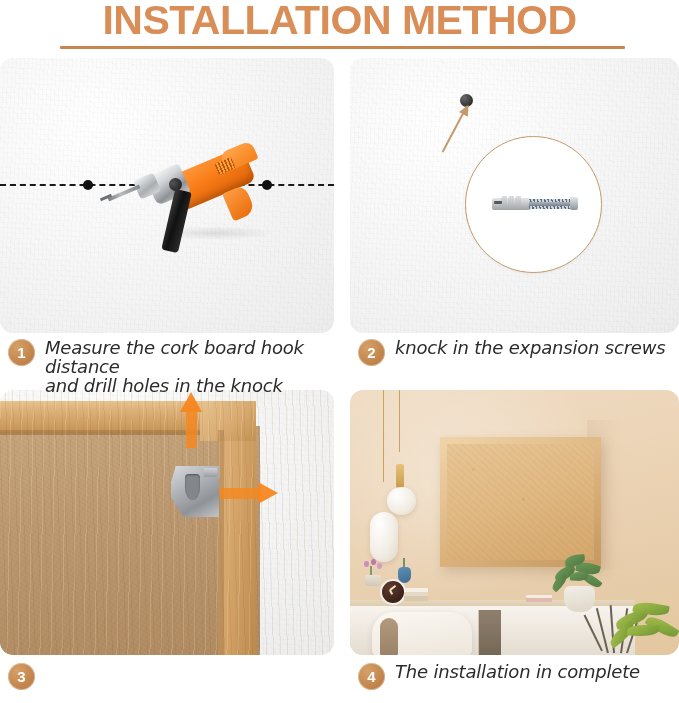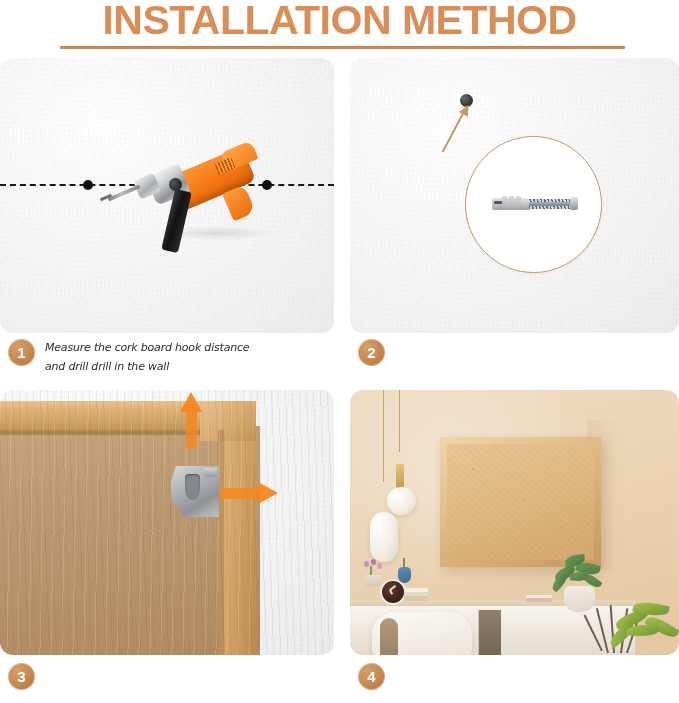--- a/index.html
+++ b/index.html
@@ -72,21 +72,21 @@
     box-shadow:inset 0 0 0 1px rgba(255,255,255,0.35);
     color:#ffffff;
     font-size:15px;font-weight:bold;
     display:flex;align-items:center;justify-content:center;
     margin-top:1px;
   }
   .cap-text{
     margin-left:10px;
     font-family:"DejaVu Sans", sans-serif;
     font-style:italic;
-    font-size:11px;
+    font-size:18px;
     line-height:19px;
     color:#2b2b2b;
     letter-spacing:-0.2px;
   }
   .cap-text .l2{display:block;}
 
   
   .dashline{
     position:absolute;left:0;top:126px;width:334px;height:0;
     border-top:2px dashed #1a1a1a;
@@ -627,29 +627,35 @@
         <div class="pc-leaf pcl4"></div>
         <div class="pc-leaf pcl5"></div>
       </div>
     </div>
   </div>
 
   <div class="caption cap-1">
     <div class="badge">1</div>
     <div class="cap-text">
       <span>Measure the cork board hook distance</span>
-      <span class="l2">and drill drill in the wall</span>
+      <span class="l2">and drill holes in the knock</span>
     </div>
   </div>
 
   <div class="caption cap-2">
     <div class="badge">2</div>
+    <div class="cap-text">
+      <span>knock in the expansion screws</span>
+    </div>
   </div>
 
   <div class="caption cap-3">
     <div class="badge">3</div>
   </div>
 
   <div class="caption cap-4">
     <div class="badge">4</div>
+    <div class="cap-text">
+      <span>The installation in complete</span>
+    </div>
   </div>
 
 </div>
 
 </body></html>

